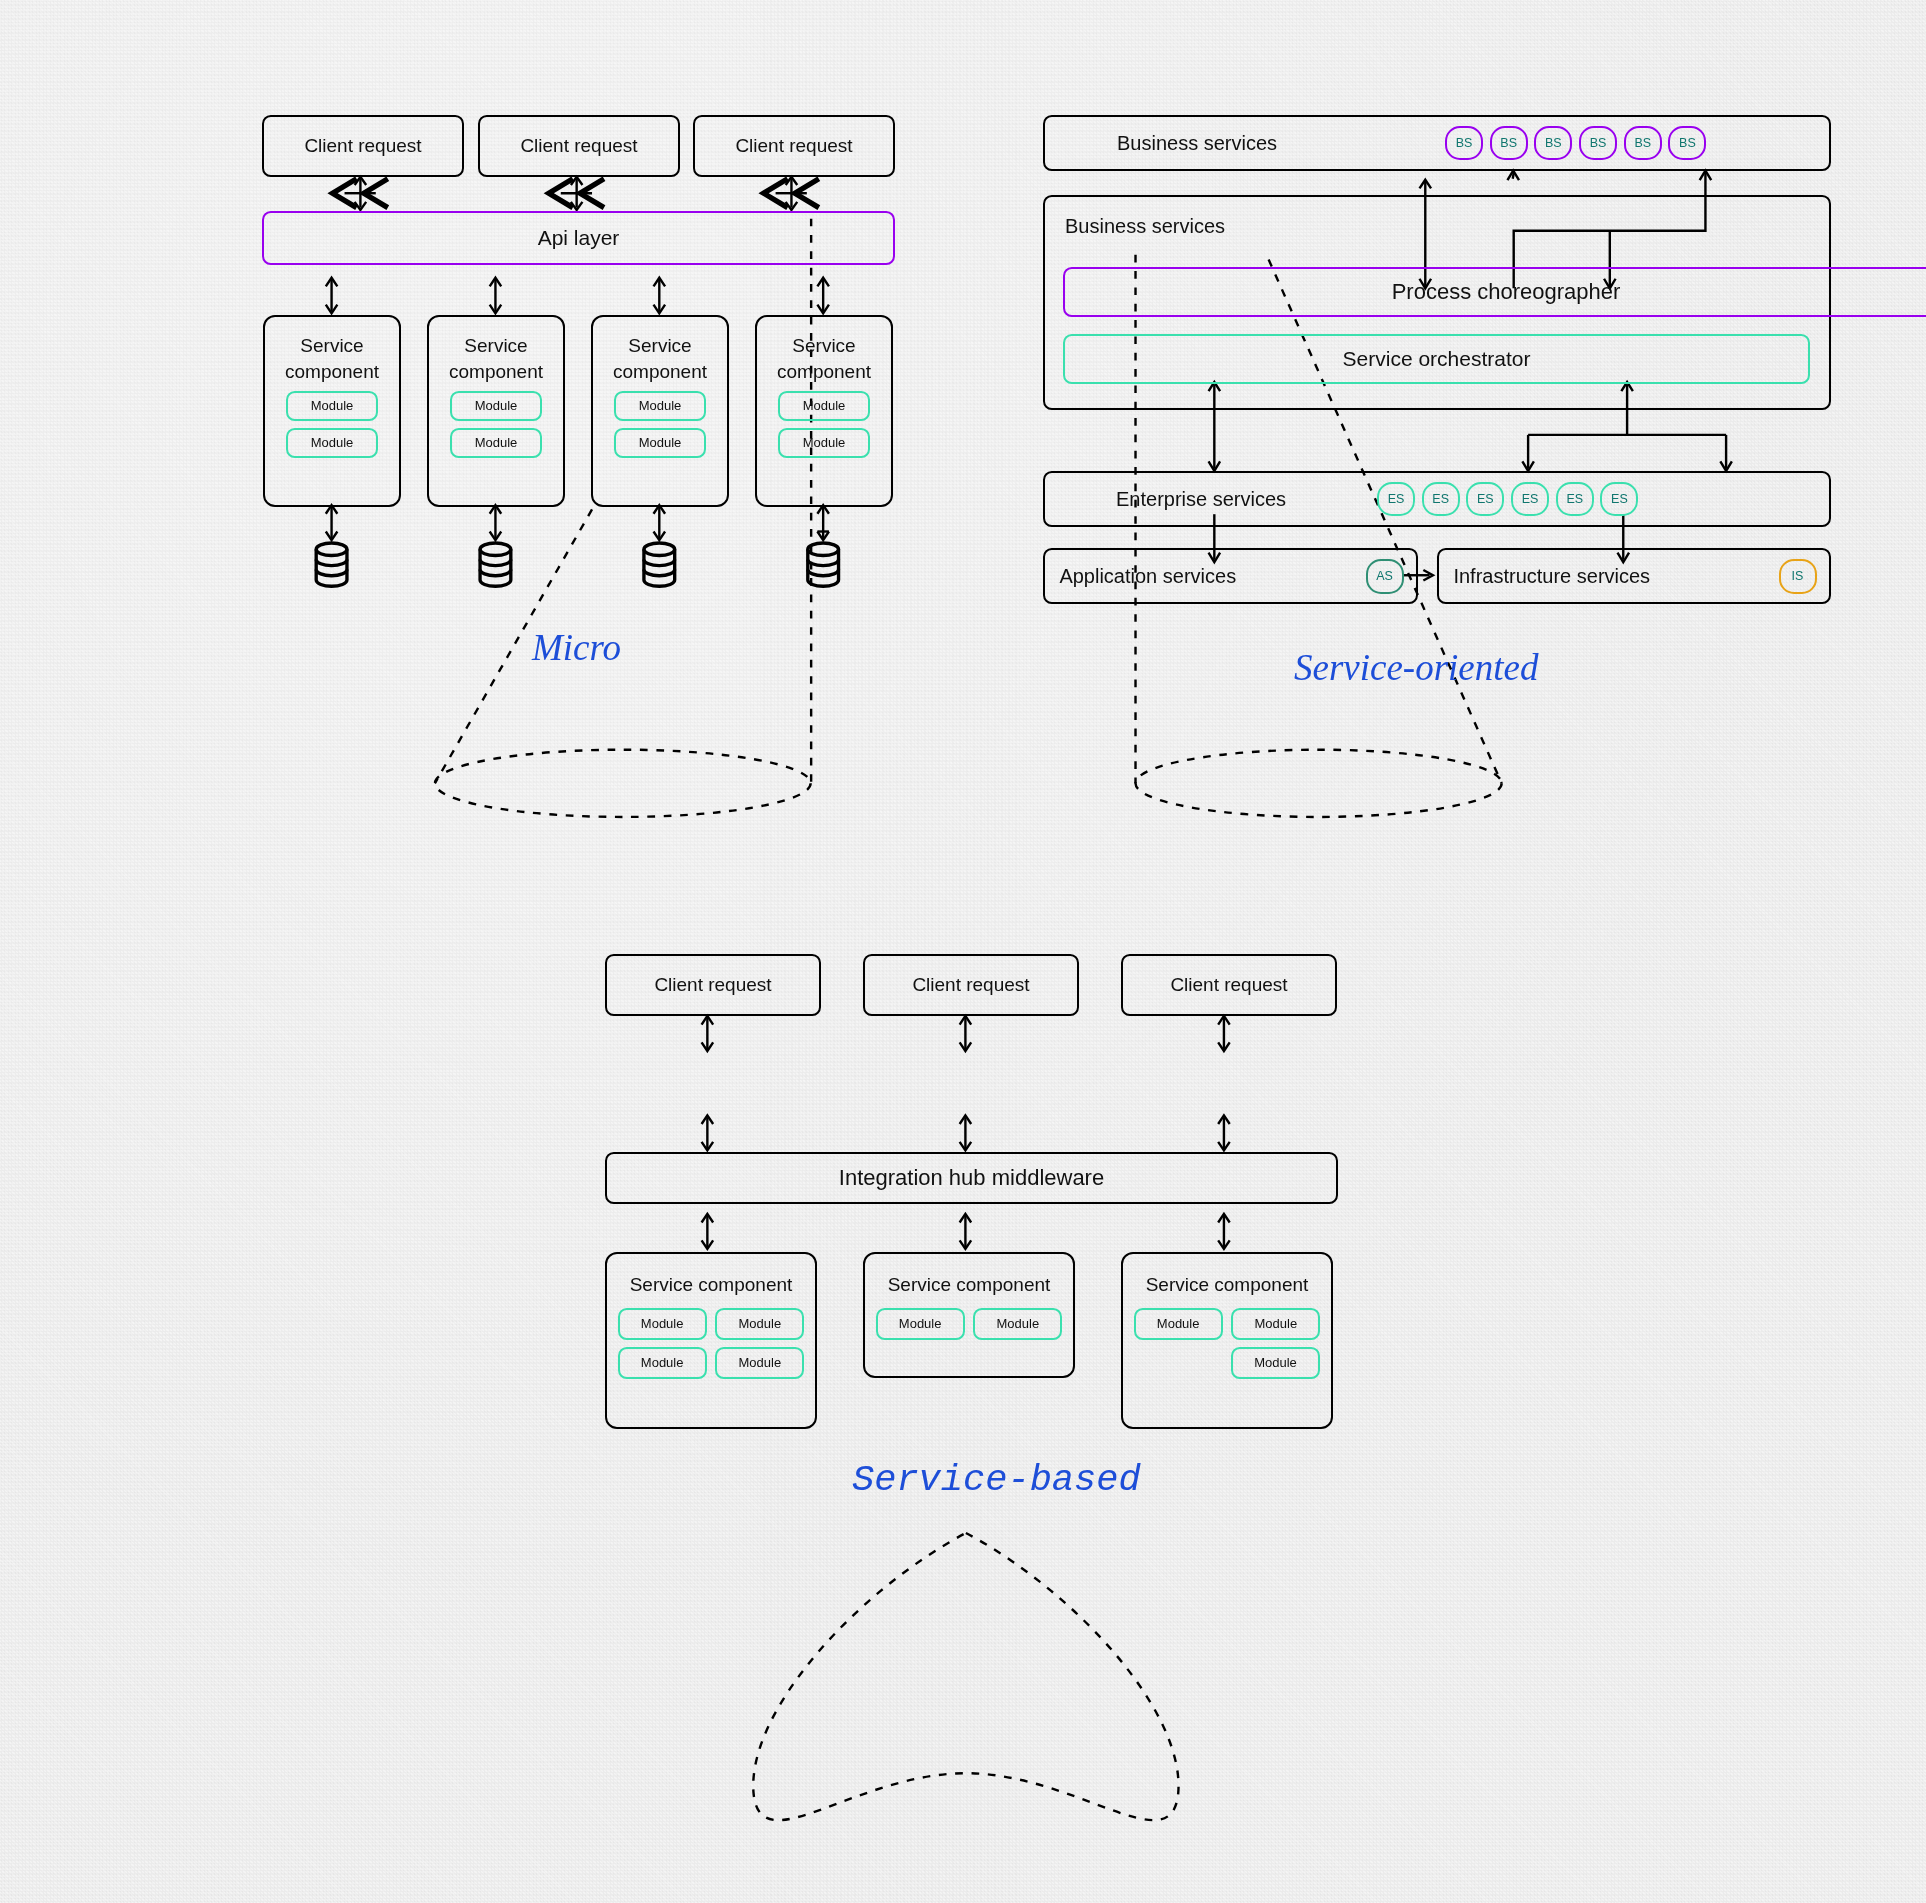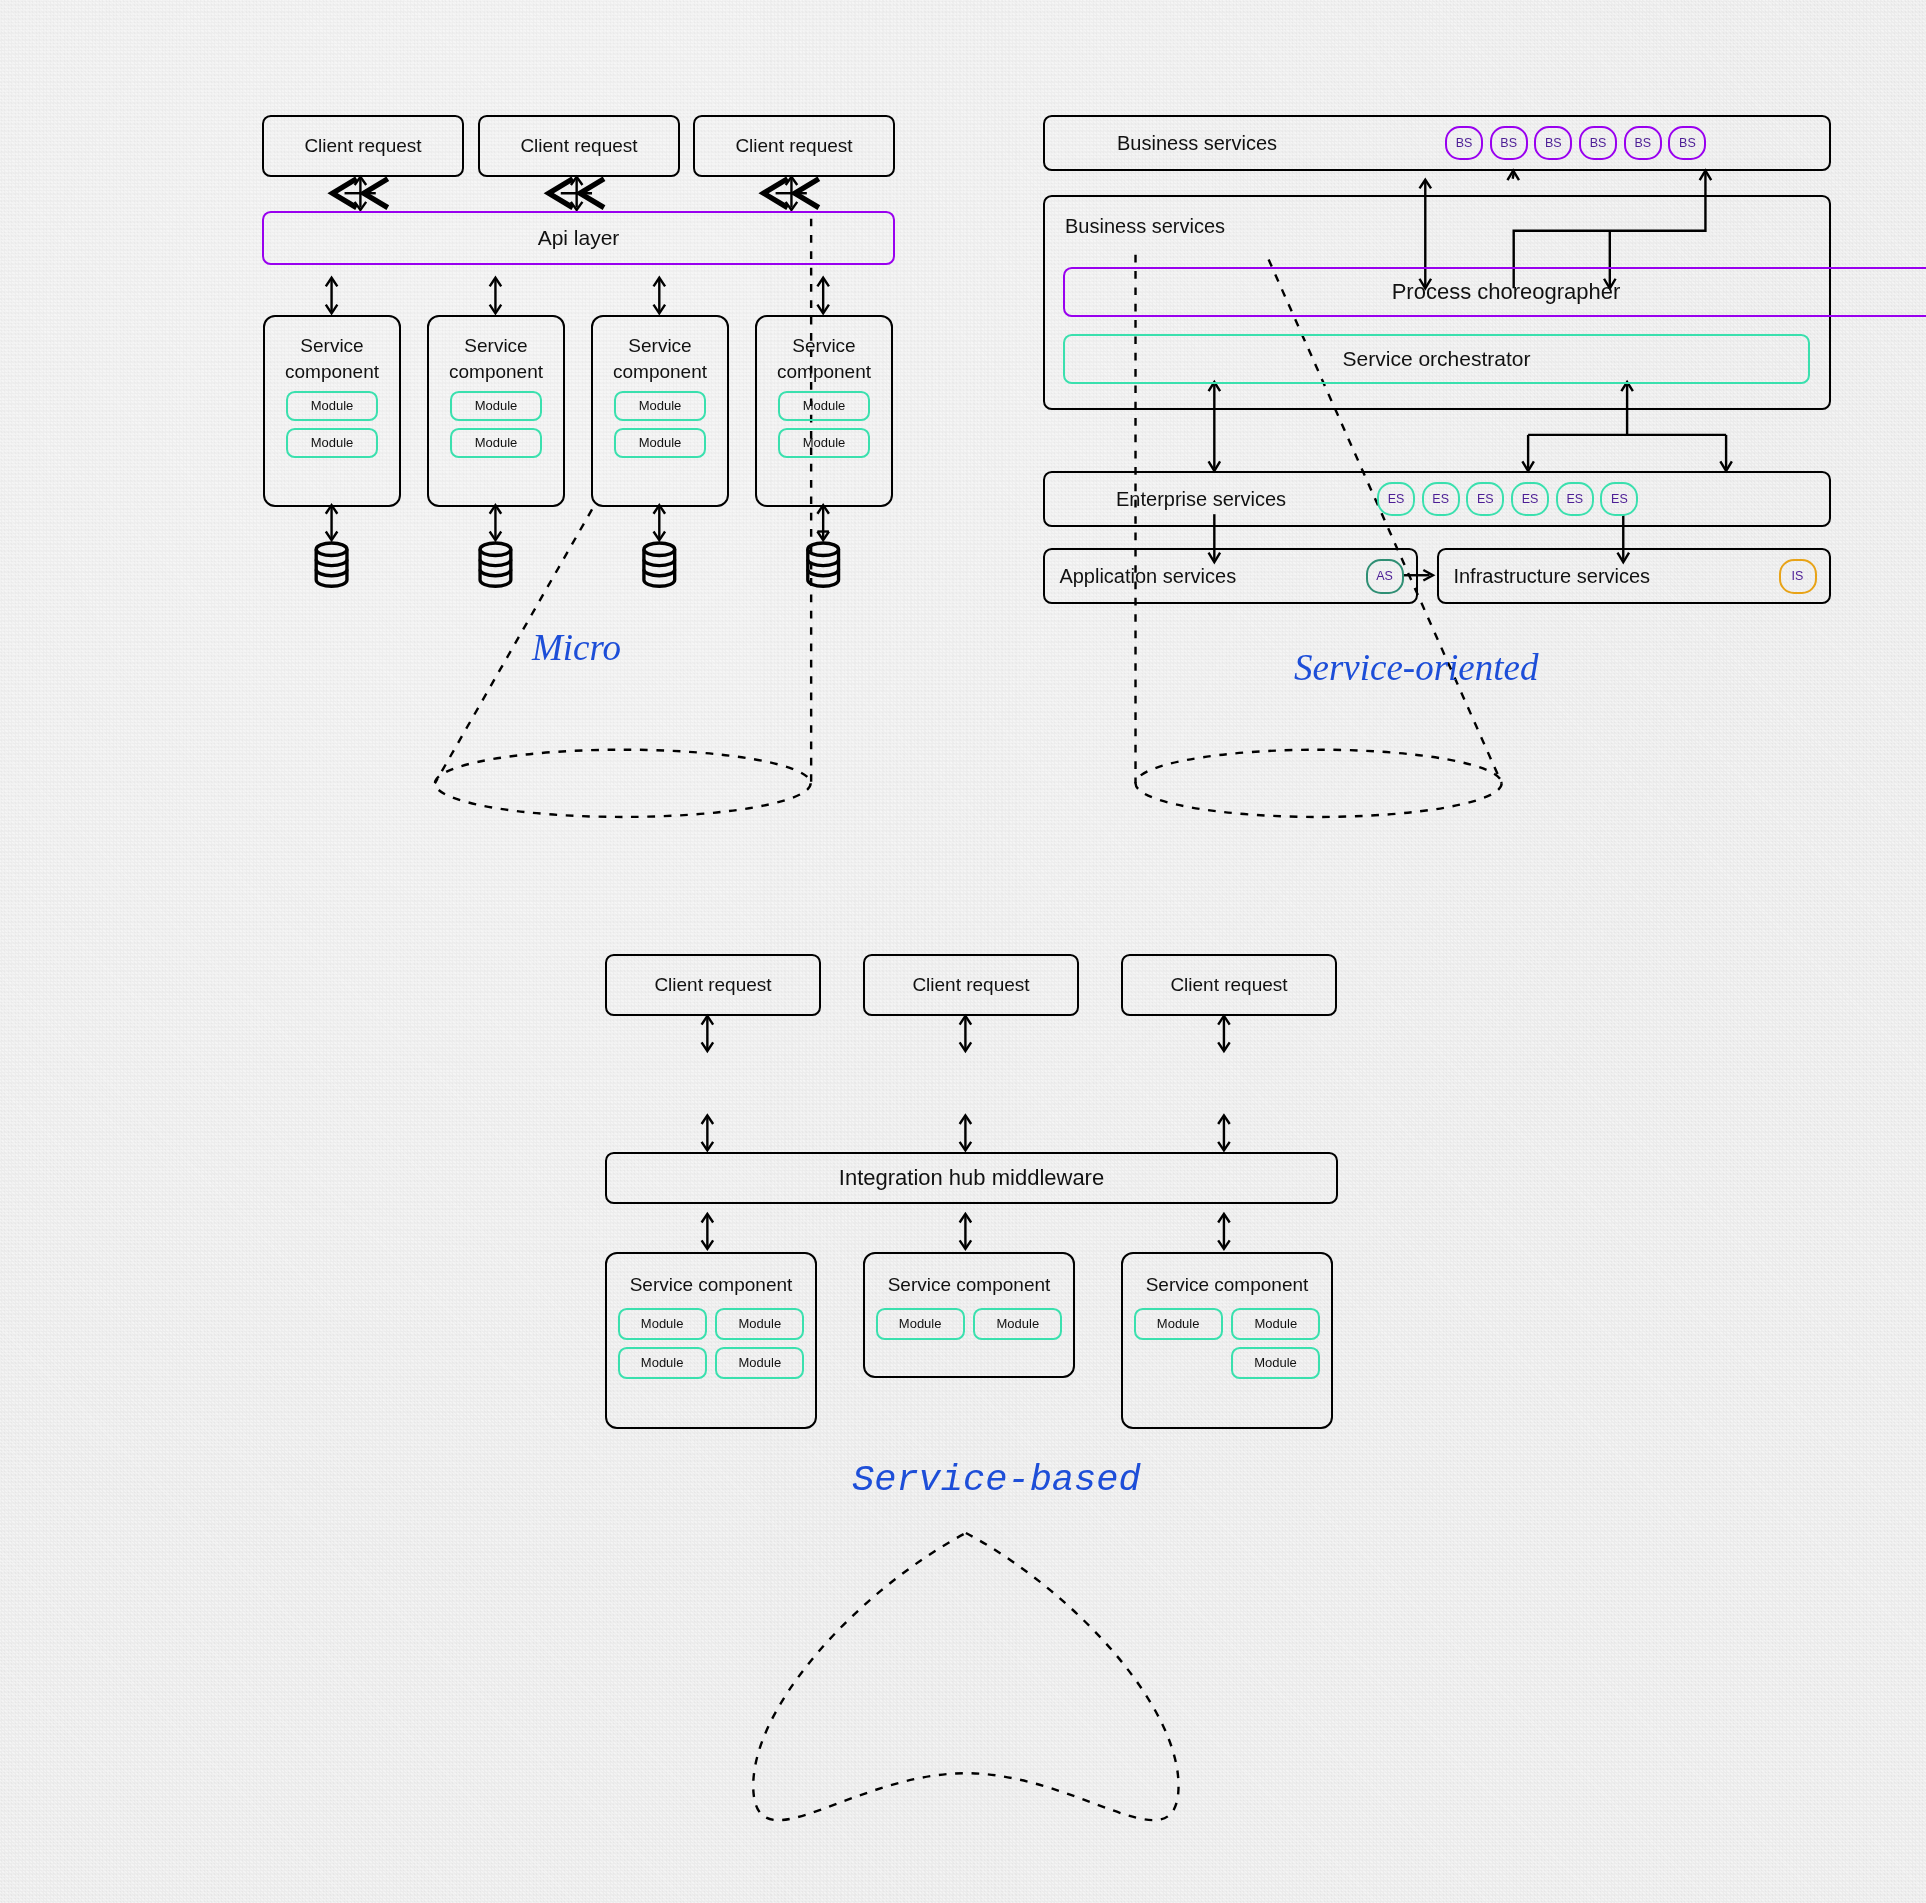--- a/index.html
+++ b/index.html
@@ -62,21 +62,21 @@
   .rowbox{
     position:absolute;box-sizing:border-box;
     border:2.4px solid #000;border-radius:8.7px;
     display:flex;align-items:center;
     color:#111;font-size:20px;
   }
   .rowbox .rlabel{margin-left:0;}
   .badge{
     border:2.4px solid #9900ef;border-radius:15px;
     font-size:12.5px;display:flex;align-items:center;justify-content:center;
-    box-sizing:border-box;color:#4c1d95;
+    box-sizing:border-box;color:#0f766e;
   }
   .badge.es{border-color:#3ae0ae;}
   .badge.as{border-color:#2f8f74;}
   .badge.is{border-color:#e8a317;}
 
   .caption{
     position:absolute;
     font-family:"Liberation Serif", serif;
     font-style:italic;
     font-size:37px;

